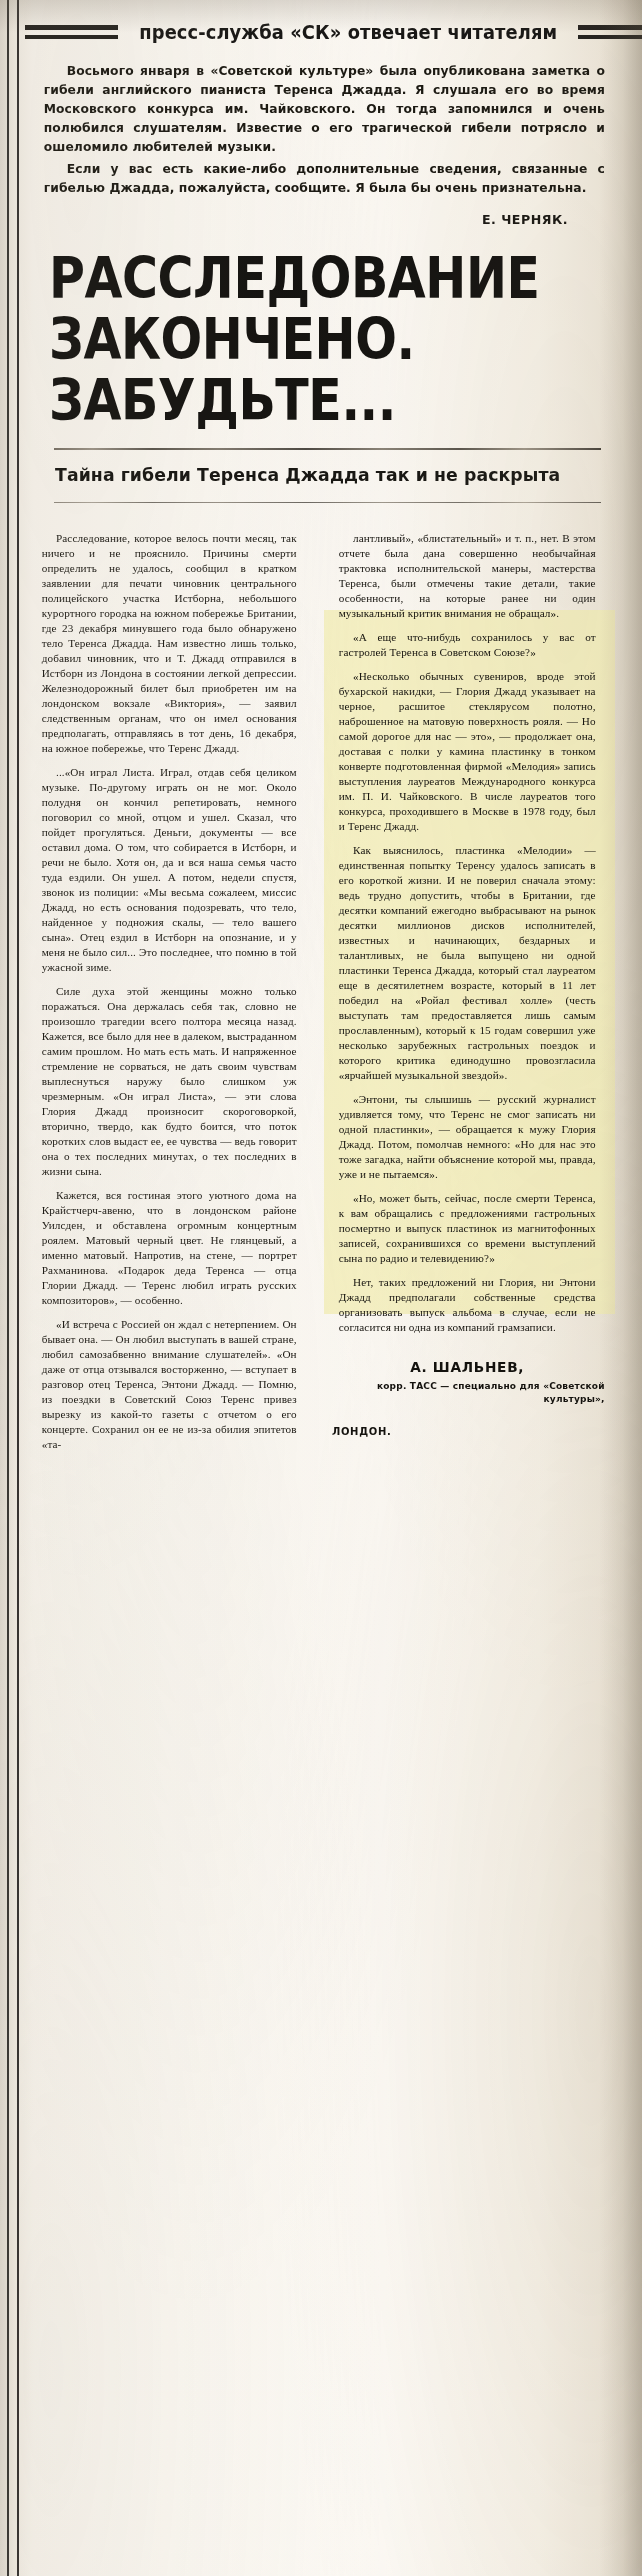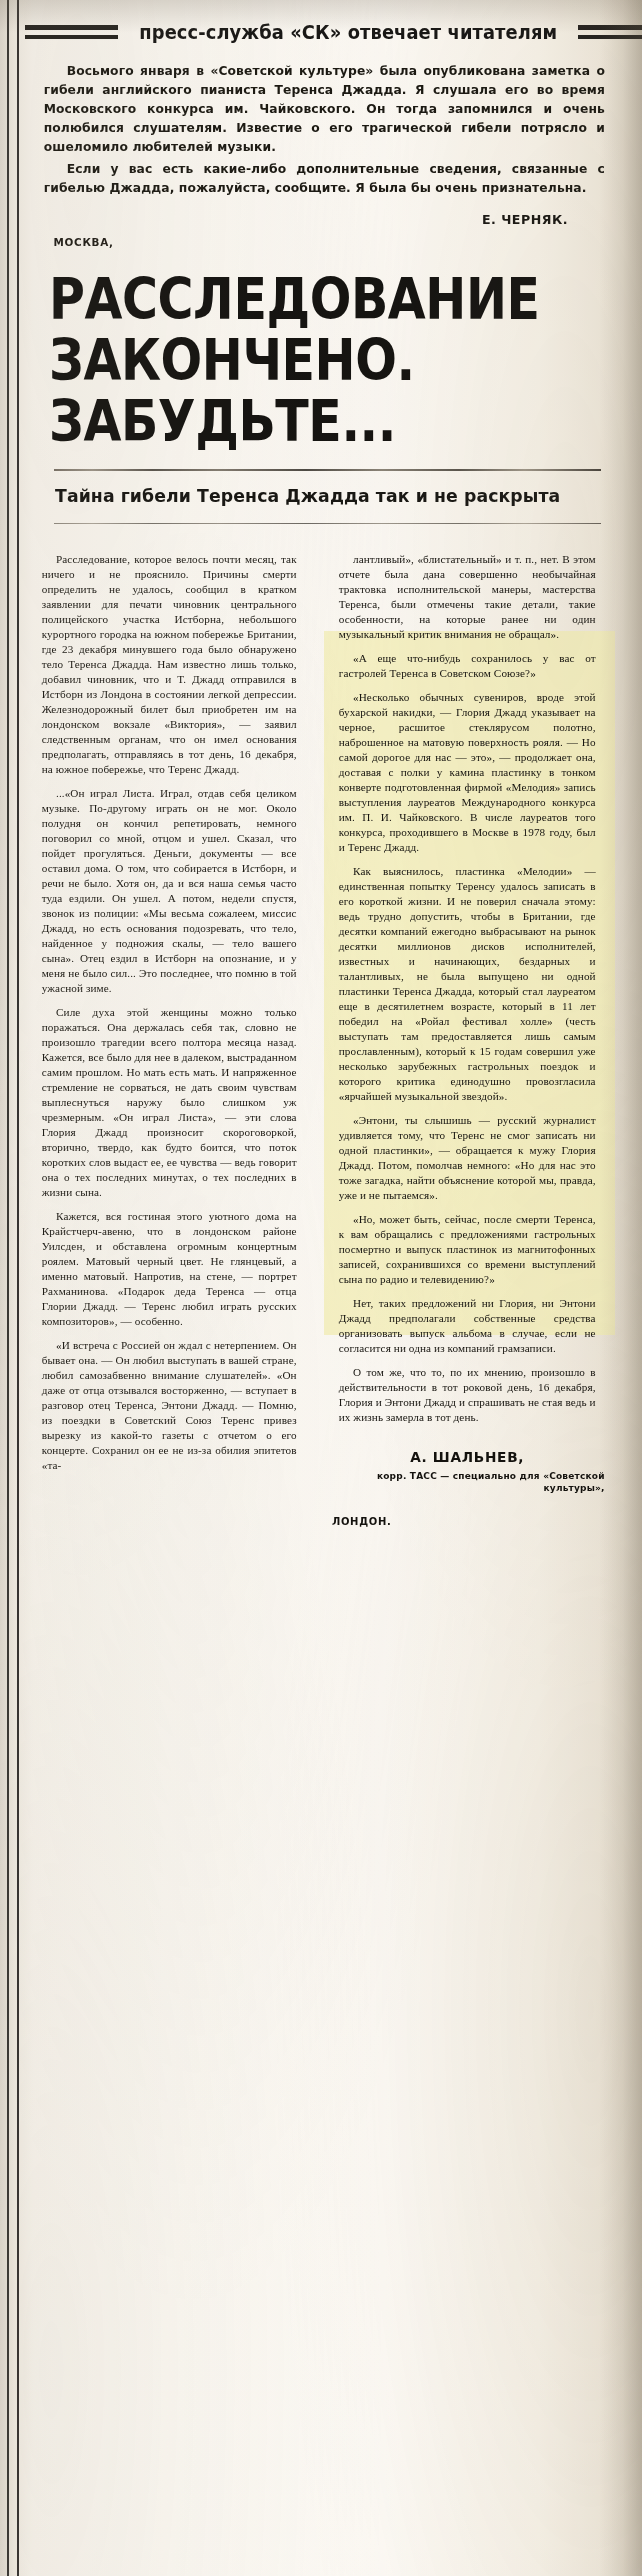--- a/index.html
+++ b/index.html
@@ -248,21 +248,20 @@
         <i></i>
           <i></i>
       </span>
     </div>
 
     <div class="letter">
       <p>Восьмого января в «Советской культуре» была опубликована заметка о гибели английского пианиста Теренса Джадда. Я слушала его во время Московского конкурса им. Чайковского. Он тогда запомнился и очень полюбился слушателям. Известие о его трагической гибели потрясло и ошеломило любителей музыки.</p>
       <p>Если у вас есть какие-либо дополнительные сведения, связанные с гибелью Джадда, пожалуйста, сообщите. Я была бы очень признательна.</p>
     </div>
     <div class="sign-right">Е. ЧЕРНЯК.</div>
-    <div class="sign-city">МОСКВА,</div>
 
     <div class="headline">
       <div class="hl">РАССЛЕДОВАНИЕ</div>
       <div class="hl">ЗАКОНЧЕНО.</div>
       <div class="hl">ЗАБУДЬТЕ...</div>
     </div>
 
     <div class="hairline"></div>
 
     <div class="deck">Тайна гибели Теренса Джадда так и не раскрыта</div>
@@ -284,21 +283,20 @@
       <div class="col two">
         <div class="highlight" style="top: 88px; height: 704px; background: rgb(244, 238, 182);"></div>
         <div class="body">
           <p>лантливый», «блистательный» и т. п., нет. В этом отчете была дана совершенно необычайная трактовка исполнительской манеры, мастерства Теренса, были отмечены такие детали, такие особенности, на которые ранее ни один музыкальный критик внимания не обращал».</p>
           <p>«А еще что-нибудь сохранилось у вас от гастролей Теренса в Советском Союзе?»</p>
           <p>«Несколько обычных сувениров, вроде этой бухарской накидки, — Глория Джадд указывает на черное, расшитое стеклярусом полотно, наброшенное на матовую поверхность рояля. — Но самой дорогое для нас — это», — продолжает она, доставая с полки у камина пластинку в тонком конверте подготовленная фирмой «Мелодия» запись выступления лауреатов Международного конкурса им. П. И. Чайковского. В числе лауреатов того конкурса, проходившего в Москве в 1978 году, был и Теренс Джадд.</p>
           <p>Как выяснилось, пластинка «Мелодии» — единственная попытку Теренсу удалось записать в его короткой жизни. И не поверил сначала этому: ведь трудно допустить, чтобы в Британии, где десятки компаний ежегодно выбрасывают на рынок десятки миллионов дисков исполнителей, известных и начинающих, бездарных и талантливых, не была выпущено ни одной пластинки Теренса Джадда, который стал лауреатом еще в десятилетнем возрасте, который в 11 лет победил на «Ройал фестивал холле» (честь выступать там предоставляется лишь самым прославленным), который к 15 годам совершил уже несколько зарубежных гастрольных поездок и которого критика единодушно провозгласила «ярчайшей музыкальной звездой».</p>
           <p>«Энтони, ты слышишь — русский журналист удивляется тому, что Теренс не смог записать ни одной пластинки», — обращается к мужу Глория Джадд. Потом, помолчав немного: «Но для нас это тоже загадка, найти объяснение которой мы, правда, уже и не пытаемся».</p>
           <p>«Но, может быть, сейчас, после смерти Теренса, к вам обращались с предложениями гастрольных посмертно и выпуск пластинок из магнитофонных записей, сохранившихся со времени выступлений сына по радио и телевидению?»</p>
           <p>Нет, таких предложений ни Глория, ни Энтони Джадд предполагали собственные средства организовать выпуск альбома в случае, если не согласится ни одна из компаний грамзаписи.</p>
-          <p>О том же, что то, по их мнению, произошло в действительности в тот роковой день, 16 декабря, Глория и Энтони Джадд и спрашивать не стая ведь и их жизнь замерла в тот день.</p>
 
           <div class="byline">
             <div class="name">А. ШАЛЬНЕВ,</div>
             <div class="role">корр. ТАСС — специально для «Советской культуры»,</div>
             <div class="city">ЛОНДОН.</div>
           </div>
         </div>
       </div>
 
     </div>

